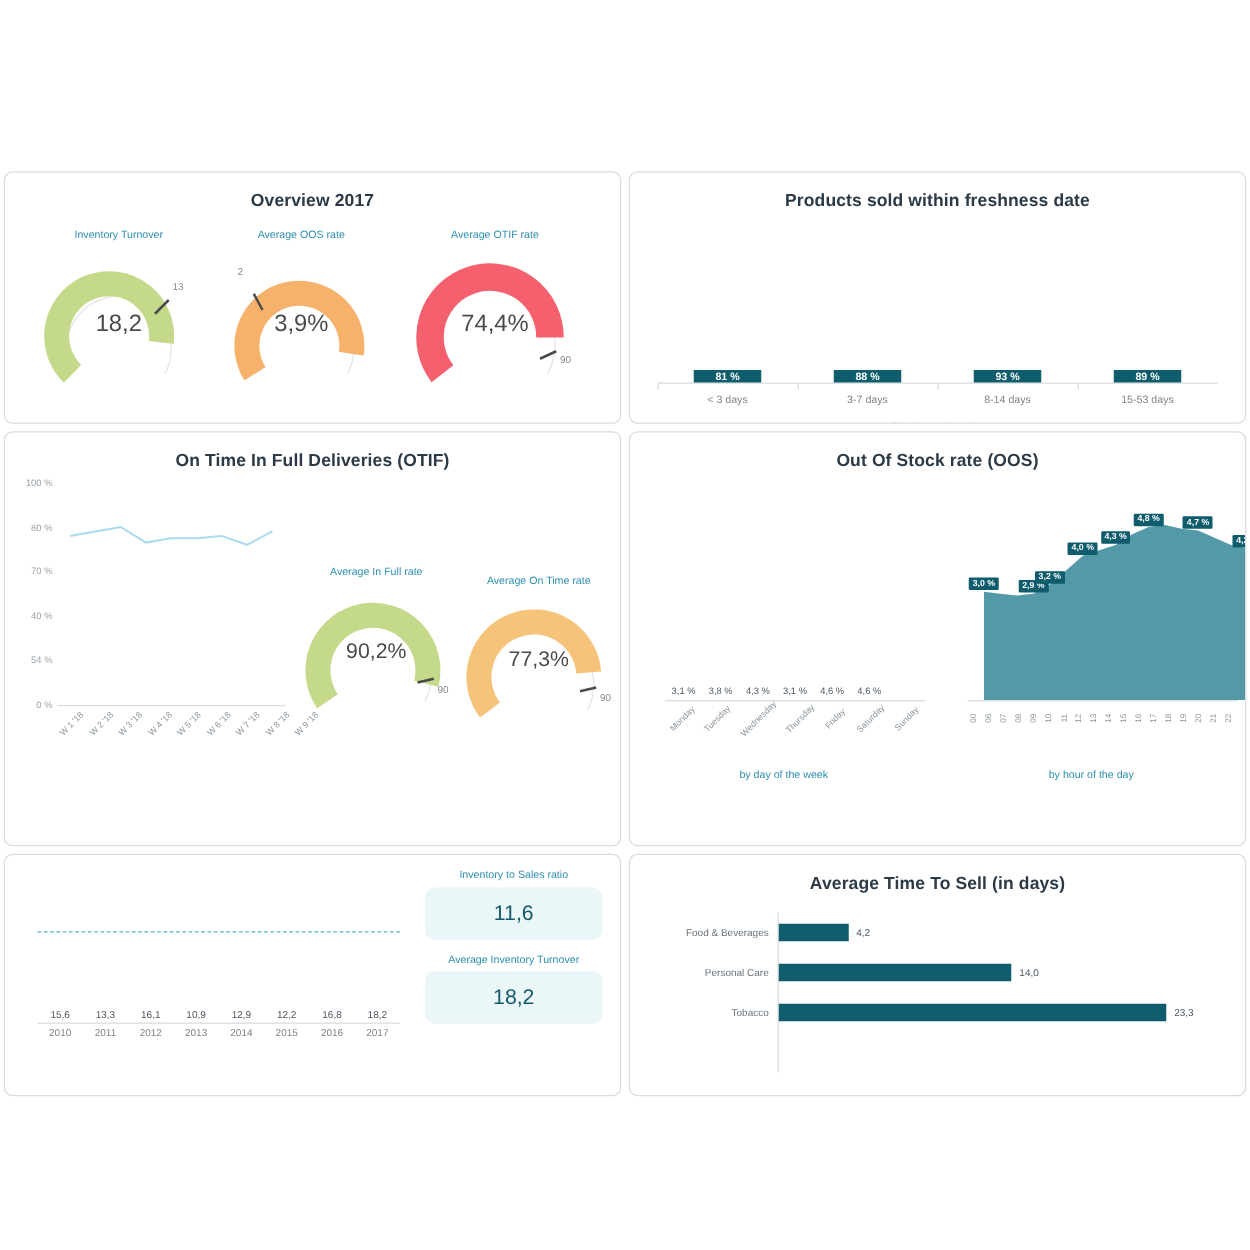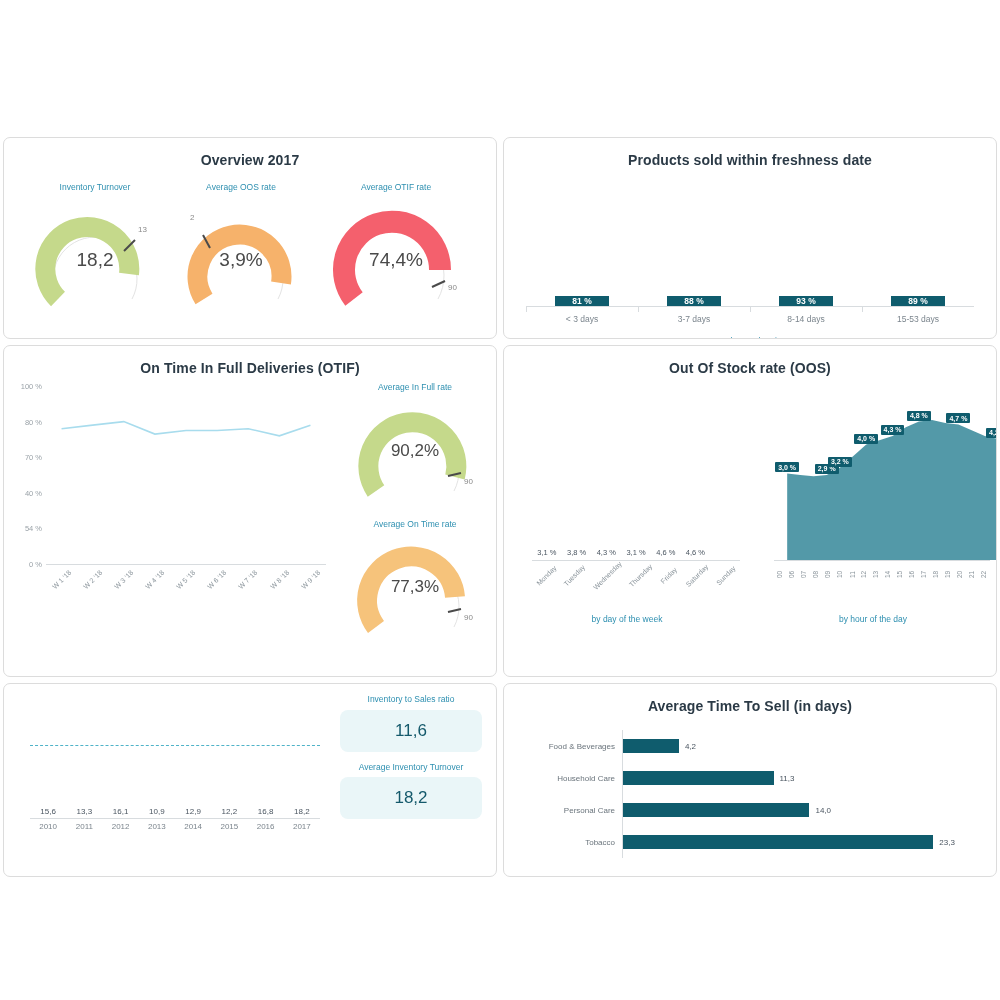--- a/index.html
+++ b/index.html
@@ -69,21 +69,21 @@
   .fresh-axis { border-top: 1px solid #d8dcdf; height: 1px; margin: 0 0 0 0; }
   .fresh-ticks { display: flex; }
   .fresh-tick { flex: 1; text-align: center; font-size: 8.5px; color: #7b858d; padding-top: 7px; position: relative; }
   .fresh-tick:before {
     content: ""; position: absolute; left: 0; top: 0; width: 1px; height: 5px; background: #d8dcdf;
   }
 
   
   .otif-body { display: flex; height: 270px; }
   .otif-chart { width: 330px; position: relative; padding: 8px 0 0 0; }
-  .otif-gauges { flex: 1; display: flex; flex-direction: column; align-items: center; justify-content: flex-start; padding-top: 6px; }
+  .otif-gauges { flex: 1; display: flex; flex-direction: row; align-items: center; justify-content: flex-start; padding-top: 6px; }
   .yaxis { position: absolute; left: 6px; top: 10px; width: 32px; height: 178px; }
   .ytick { position: absolute; right: 0; font-size: 7.5px; color: #9aa2a8; transform: translateY(-50%); }
   .plot { position: absolute; left: 42px; top: 10px; right: 8px; height: 178px; }
   .gridbars { position: absolute; left: 0; right: 0; bottom: 0; top: 0; display: flex; align-items: flex-end; }
   .grp { flex: 1; display: flex; align-items: flex-end; justify-content: center; gap: 1px; }
   .bar-dark { width: 7px; background: #113a52; }
   .bar-teal { width: 7px; background: #1d8aa4; }
   .xaxis-line { position: absolute; left: 42px; right: 8px; top: 188px; height: 1px; background: #d8dcdf; }
   .xlabels { position: absolute; left: 42px; right: 8px; top: 190px; display: flex; }
   .xlab { flex: 1; text-align: center; }
@@ -484,25 +484,20 @@
   <div class="panel">
     <div class="panel-title">Average Time To Sell (in days)</div>
     <div class="tts-body">
       <div class="tts-rows" id="tts-rows">
           <div class="tts-row">
             <div class="tts-rowlabel">Food &amp; Beverages</div>
             <div class="tts-bar" style="width: 16.8%;"></div>
             <div class="tts-rowval">4,2</div>
           </div>
           <div class="tts-row">
-            <div class="tts-rowlabel">Household Care</div>
-            <div class="tts-bar" style="width: 45.2%;"></div>
-            <div class="tts-rowval">11,3</div>
-          </div>
-          <div class="tts-row">
             <div class="tts-rowlabel">Personal Care</div>
             <div class="tts-bar" style="width: 56%;"></div>
             <div class="tts-rowval">14,0</div>
           </div>
           <div class="tts-row">
             <div class="tts-rowlabel">Tobacco</div>
             <div class="tts-bar" style="width: 93.2%;"></div>
             <div class="tts-rowval">23,3</div>
           </div>
         </div>

